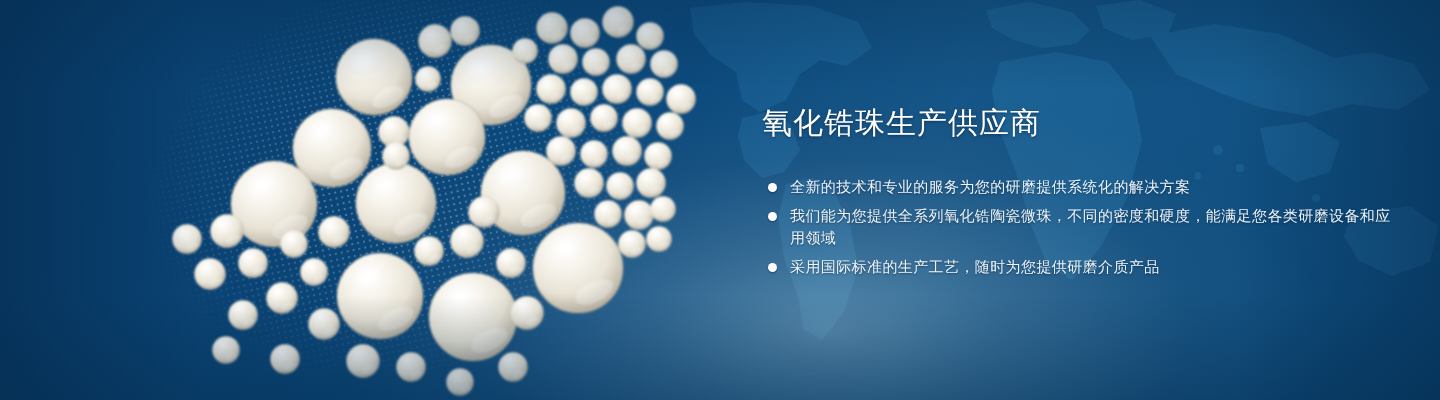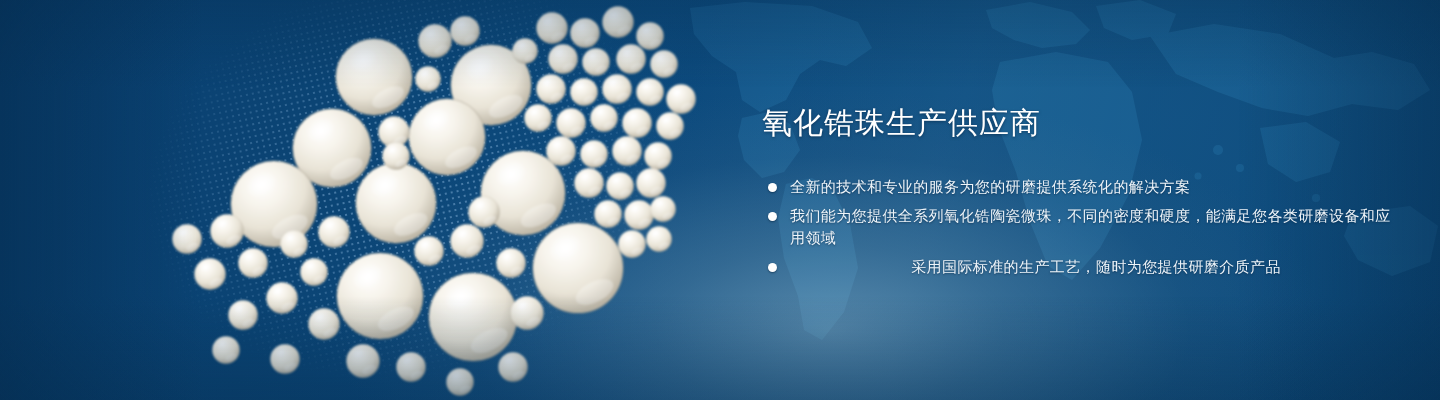--- a/index.html
+++ b/index.html
@@ -116,21 +116,21 @@
   .bullet {
     position: relative;
     padding-left: 28px;
     margin-bottom: 7px;
     color: #eef4f9;
     font-size: 15px;
     line-height: 22px;
     letter-spacing: .4px;
     text-shadow: 0 1px 2px rgba(2,28,52,0.5);
   }
-  .bullet:last-child { margin-bottom: 8px; text-align: center; }
+  .bullet:last-child { margin-bottom: 8px; }
   .bullet-dot {
     position: absolute;
     left: 6px;
     top: 7px;
     width: 9px;
     height: 9px;
     border-radius: 50%;
     background: #ffffff;
     box-shadow: 0 1px 2px rgba(2,28,52,0.5);
   }

